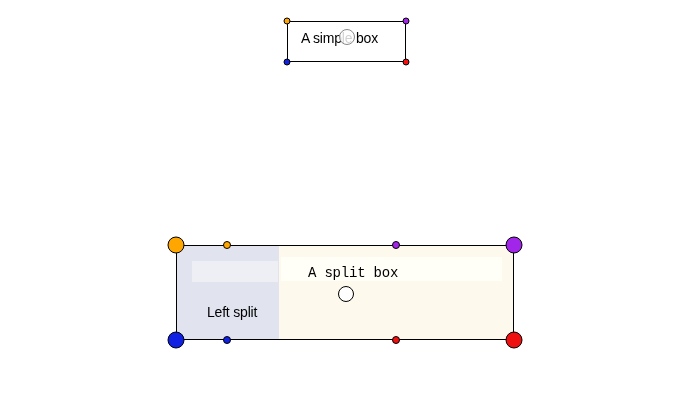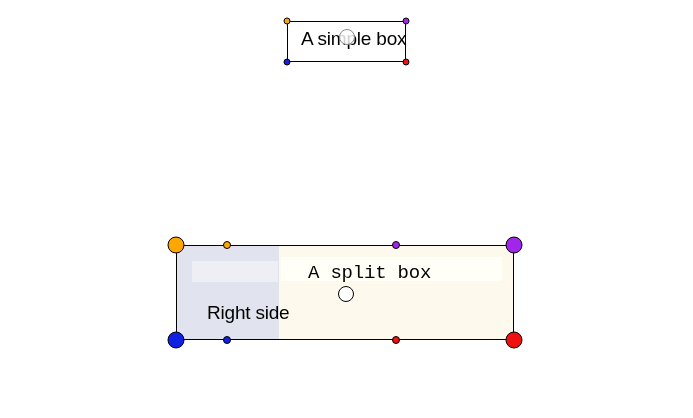--- a/index.html
+++ b/index.html
@@ -3,21 +3,21 @@
 <meta charset="utf-8">
 <style>
   html,body { margin:0; padding:0; }
   .canvas {
     position:relative; width:693px; height:418px; overflow:hidden;
     font-family:"Liberation Sans", sans-serif;
   }
   .shape-rect { position:absolute; border:1px solid #000; box-sizing:border-box; }
   .region { position:absolute; }
   .label {
-    position:absolute; font-size:19px; line-height:19px; color:#000;
+    position:absolute; font-size:14px; line-height:19px; color:#000;
     white-space:nowrap; letter-spacing:-0.2px;
   }
   .handle {
     position:absolute; border:1px solid #000; border-radius:50%;
     box-sizing:border-box; transform:translate(-50%,-50%);
   }
   .handle.lg { width:17px; height:17px; }
   .handle.sm { width:8px; height:8px; }
   .handle.xs { width:7px; height:7px; }
   .circle-handle {
@@ -53,21 +53,21 @@
   <div class="handle xs" style="left: 287px; top: 62px; background-color: rgb(16, 33, 227);"></div>
   <div class="handle xs" style="left: 406px; top: 62px; background-color: rgb(239, 16, 16);"></div>
 
   <div id="split-box" class="shape-rect" style="background-color: rgb(253, 249, 236);">
     <div id="split-left-region" class="region" style="background-color: rgb(225, 228, 238);"></div>
   </div>
   <div id="left-highlight" class="region" style="background-color: rgb(237, 239, 245);"></div>
   <div id="right-highlight" class="region" style="background-color: rgb(255, 254, 247);"></div>
 
   <div id="split-label" class="label">A split box</div>
-  <div id="left-label" class="label">Right side</div>
+  <div id="left-label" class="label">Left split</div>
 
   <div id="split-circle" class="circle-handle"></div>
 
   <div class="handle lg" style="left: 176px; top: 245px; background-color: rgb(255, 166, 0);"></div>
   <div class="handle lg" style="left: 514px; top: 245px; background-color: rgb(162, 38, 233);"></div>
   <div class="handle lg" style="left: 176px; top: 340px; background-color: rgb(16, 33, 227);"></div>
   <div class="handle lg" style="left: 514px; top: 340px; background-color: rgb(239, 16, 16);"></div>
 
   <div class="handle sm" style="left: 227px; top: 245px; background-color: rgb(255, 166, 0);"></div>
   <div class="handle sm" style="left: 396px; top: 245px; background-color: rgb(162, 38, 233);"></div>

